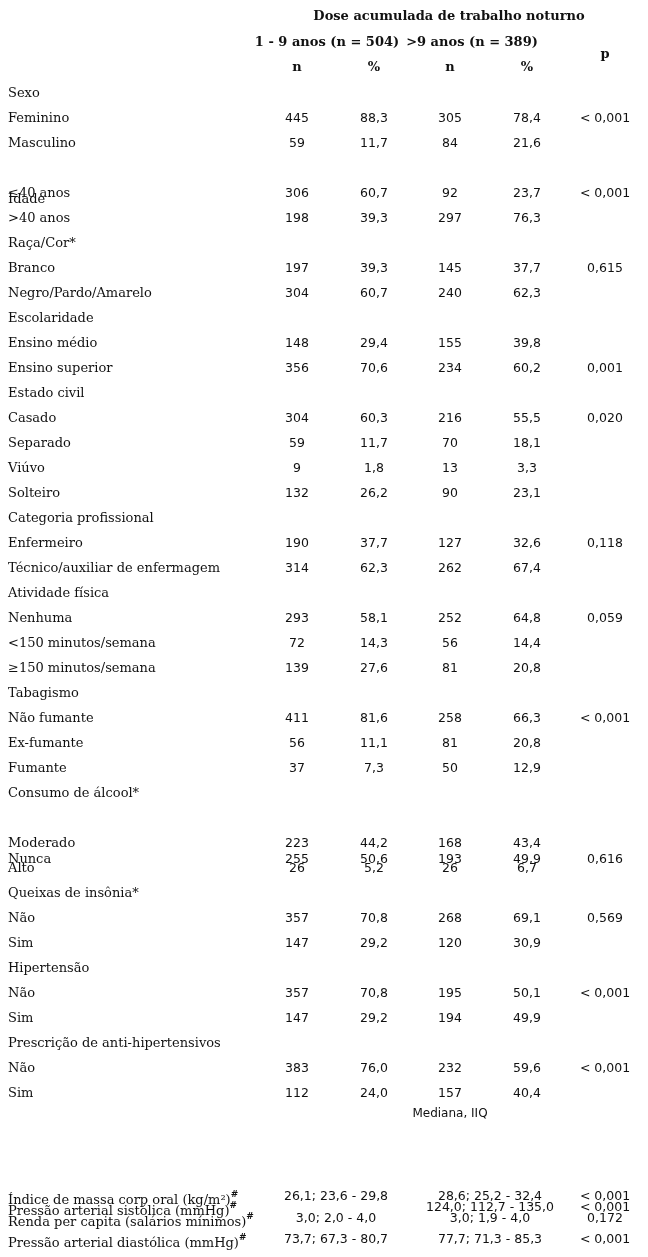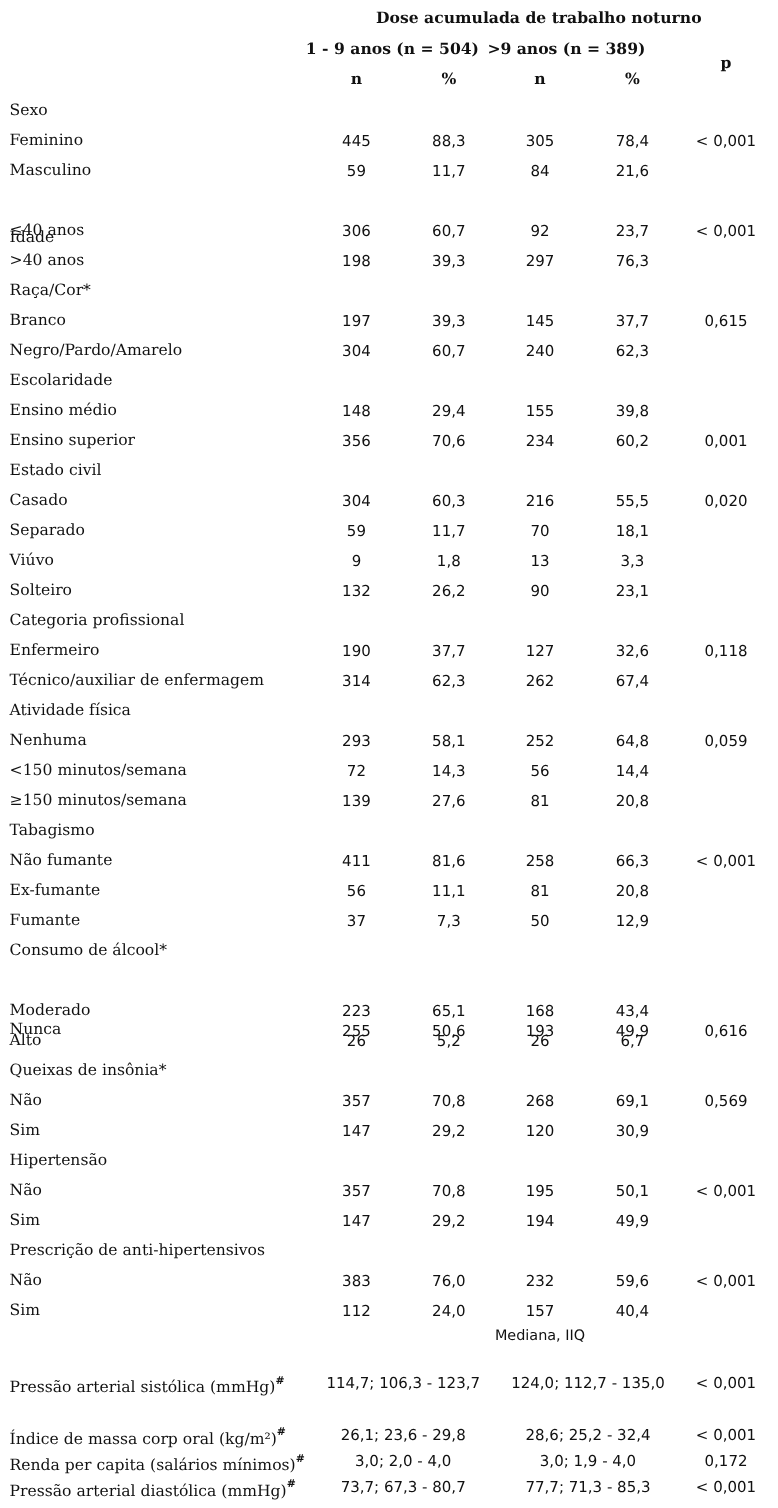--- a/index.html
+++ b/index.html
@@ -224,21 +224,21 @@
       <span class="lbl">Nunca</span>
       <span class="c c1 num">255</span>
       <span class="c c2 num">50,6</span>
       <span class="c c3 num">193</span>
       <span class="c c4 num">49,9</span>
       <span class="c c5 num">0,616</span>
     </div>
     <div class="row" style="top: 830px;">
       <span class="lbl">Moderado</span>
       <span class="c c1 num">223</span>
-      <span class="c c2 num">65,1</span>
+      <span class="c c2 num">44,2</span>
       <span class="c c3 num">168</span>
       <span class="c c4 num">43,4</span>
       <span class="c c5 num"></span>
     </div>
     <div class="row" style="top: 855px;">
       <span class="lbl">Alto</span>
       <span class="c c1 num">26</span>
       <span class="c c2 num">5,2</span>
       <span class="c c3 num">26</span>
       <span class="c c4 num">6,7</span>
@@ -311,23 +311,22 @@
       <span class="c m1 num">3,0; 2,0 - 4,0</span>
       <span class="c m2 num">3,0; 1,9 - 4,0</span>
       <span class="c c5 num">0,172</span>
     </div>
     <div class="row med" style="top: 1159px; margin-top: 21px;">
       <span class="lbl"><span style="position:static">Índice de massa corp oral (kg/m²)</span><sup style="position:relative; top:-2px;">#</sup></span>
       <span class="c m1 num">26,1; 23,6 - 29,8</span>
       <span class="c m2 num">28,6; 25,2 - 32,4</span>
       <span class="c c5 num">&lt; 0,001</span>
     </div>
-    <div class="row med" style="top: 1137px; padding-left: 14px;">
+    <div class="row med" style="top: 1191px; padding-left: 14px;">
       <span class="lbl"><span style="position:static">Pressão arterial sistólica (mmHg)</span><sup style="position:relative; top:-2px;">#</sup></span>
-      <span class="c m1 num">114,7; 106,3 - 123,7</span>
       <span class="c m2 num">124,0; 112,7 - 135,0</span>
       <span class="c c5 num">&lt; 0,001</span>
     </div>
     <div class="row med" style="top: 1223px;">
       <span class="lbl"><span style="position:static">Pressão arterial diastólica (mmHg)</span><sup style="position:relative; top:-2px;">#</sup></span>
       <span class="c m1 num">73,7; 67,3 - 80,7</span>
       <span class="c m2 num">77,7; 71,3 - 85,3</span>
       <span class="c c5 num">&lt; 0,001</span>
     </div>
   </div>

